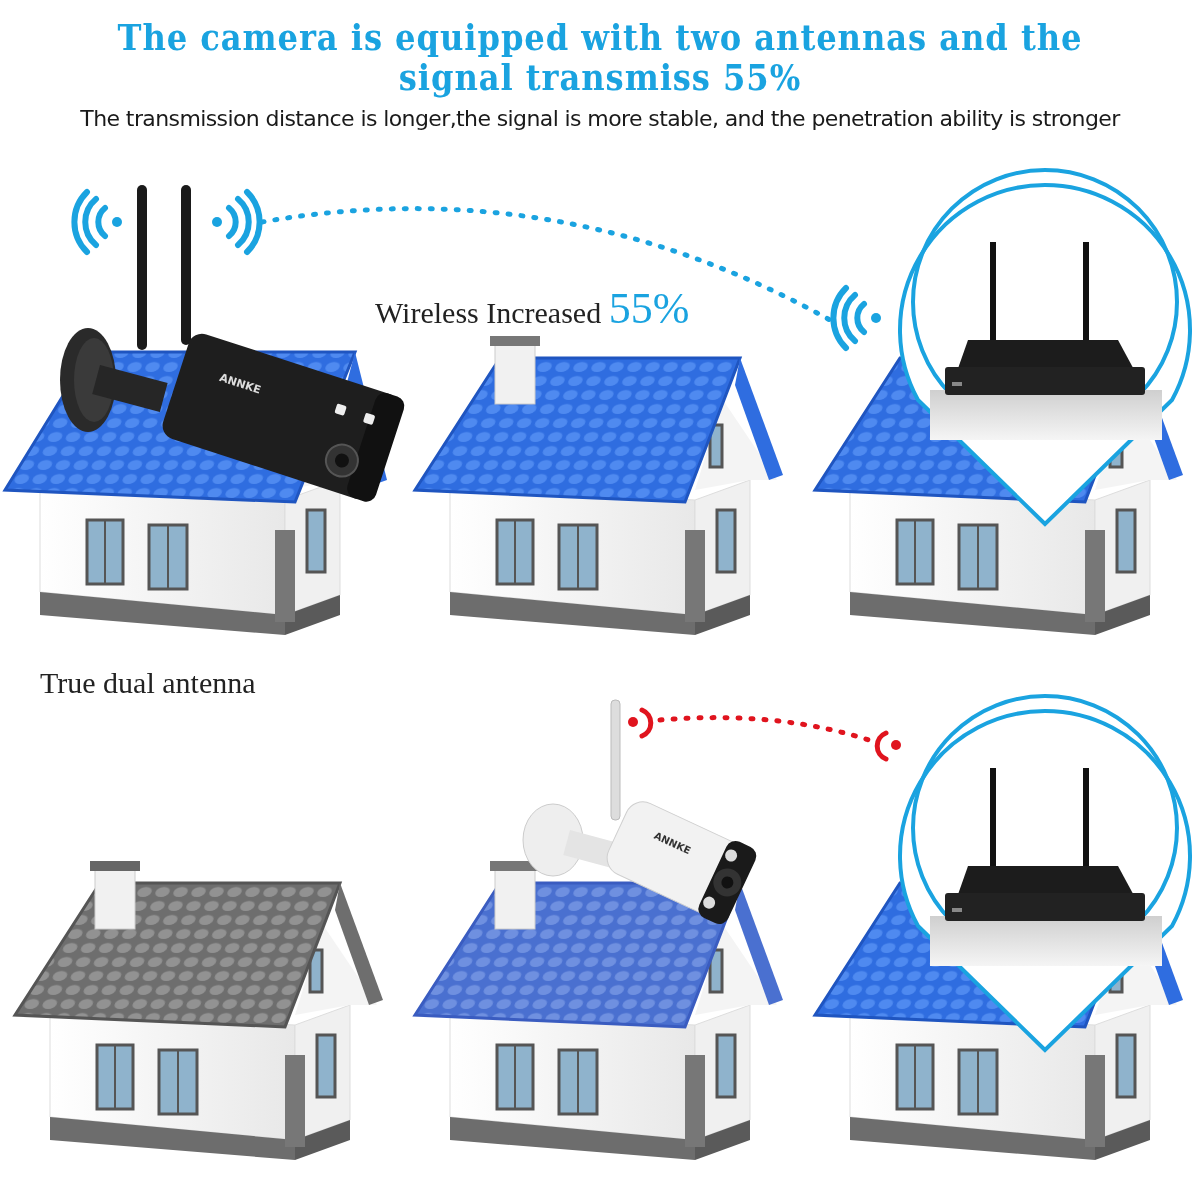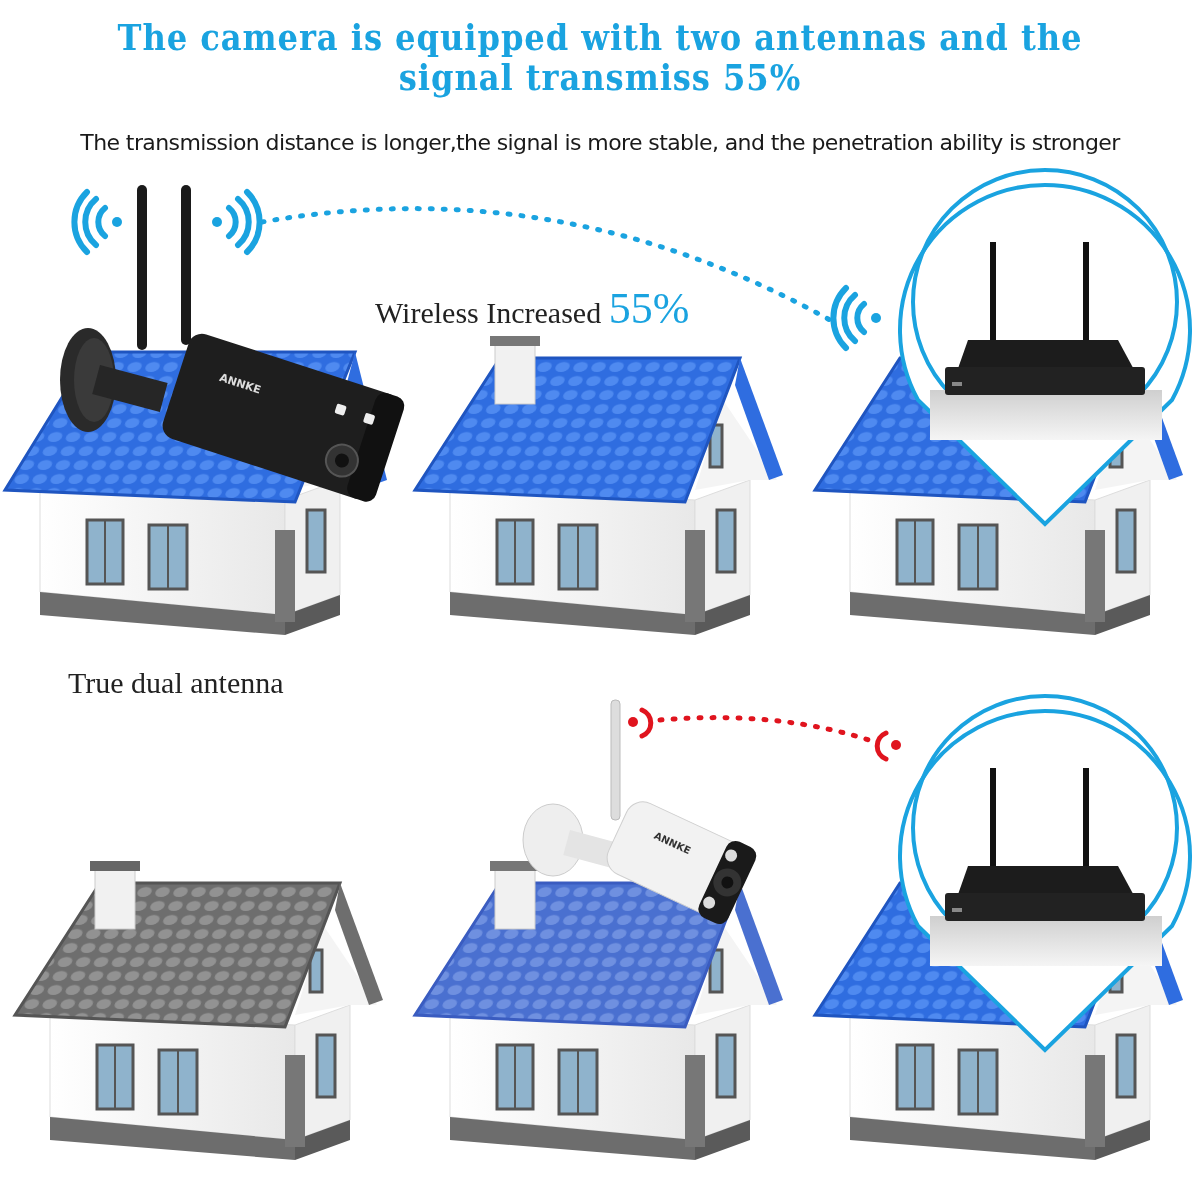--- a/index.html
+++ b/index.html
@@ -1,20 +1,20 @@
 <!DOCTYPE html>
 <html><head>
 <meta charset="utf-8">
 <style>
   html,body{margin:0;padding:0;background:#ffffff;}
   body{width:1200px;height:1200px;position:relative;overflow:hidden;font-family:"Liberation Sans",sans-serif;}
   .title{position:absolute;left:0;width:1200px;text-align:center;color:#1aa3e0;font-family:"DejaVu Serif",serif;font-weight:bold;font-size:35px;letter-spacing:1px;transform:scaleX(0.92);line-height:40px;}
   .title.l1{top:18px;}
   .title.l2{top:58px;}
-  .subtitle{position:absolute;top:106px;left:0;width:1200px;text-align:center;font-family:"DejaVu Sans",sans-serif;font-size:22px;color:#1a1a1a;letter-spacing:-0.6px;margin-top:24px;}
+  .subtitle{position:absolute;top:106px;left:0;width:1200px;text-align:center;font-family:"DejaVu Sans",sans-serif;font-size:22px;color:#1a1a1a;letter-spacing:-0.6px;}
   .label{position:absolute;font-family:Liberation Serif, serif;color:#222;font-size:30px;}
   .label .accent{color:#1aa3e0;font-size:44px;font-weight:300;}
   svg.scene{position:absolute;left:0;top:0;}
 </style>
 </head>
 <body>
 
 <div class="title l1">The camera is equipped with two antennas and the</div>
 <div class="title l2">signal transmiss 55%</div>
 <div class="subtitle">The transmission distance is longer,the signal is more stable, and the penetration ability is stronger</div>
@@ -140,21 +140,21 @@
   </g>
 
   </svg>
 <div></div>
 
 <div class="label" style="top:283px;left:375px;">
   <span>Wireless Increased</span>
   <span class="accent">55%</span>
 </div>
 
-<div class="label" style="top:666px;left:68px;">True dual antenna</div>
+<div class="label" style="top:666px;left:40px;">True dual antenna</div>
 
 <svg class="scene" width="1200" height="1200" viewBox="0 0 1200 1200">
 
   <g transform="translate(5,855)">
     <use href="#houseBody"></use>
     <polygon points="10,160 95,28 335,28 280,172" fill="url(#tilesGray)" stroke="#555" stroke-width="3"></polygon>
     <polygon points="335,28 378,145 364,150 330,55" fill="#6e6e6e"></polygon>
     <rect x="90" y="12" width="40" height="62" fill="#f1f1f1" stroke="#ccc"></rect>
     <rect x="85" y="6" width="50" height="10" fill="#666"></rect>
   </g>

